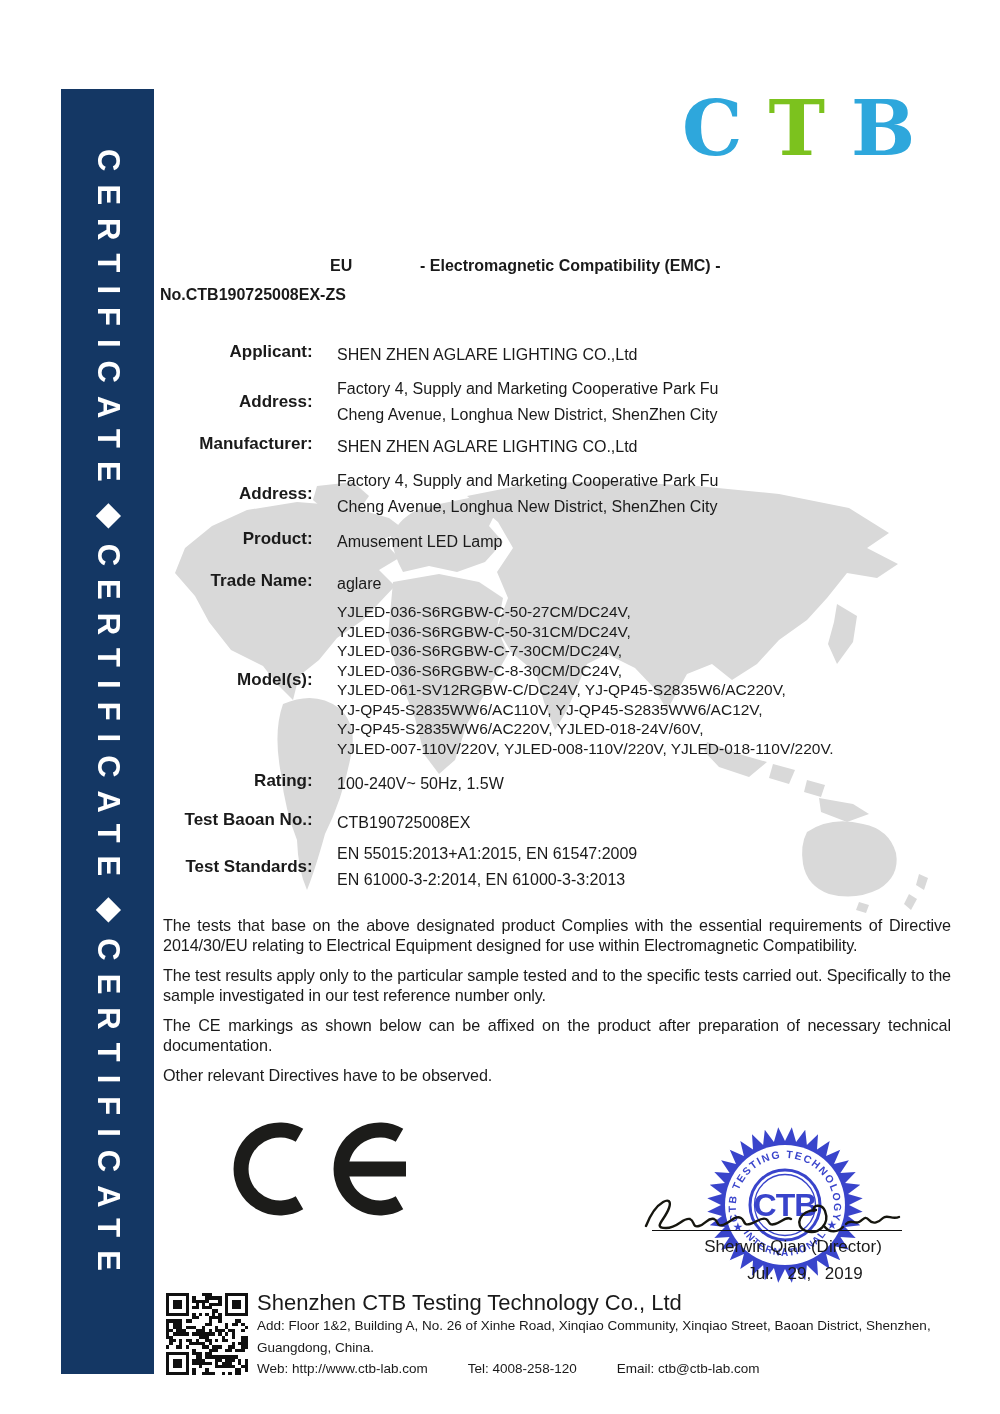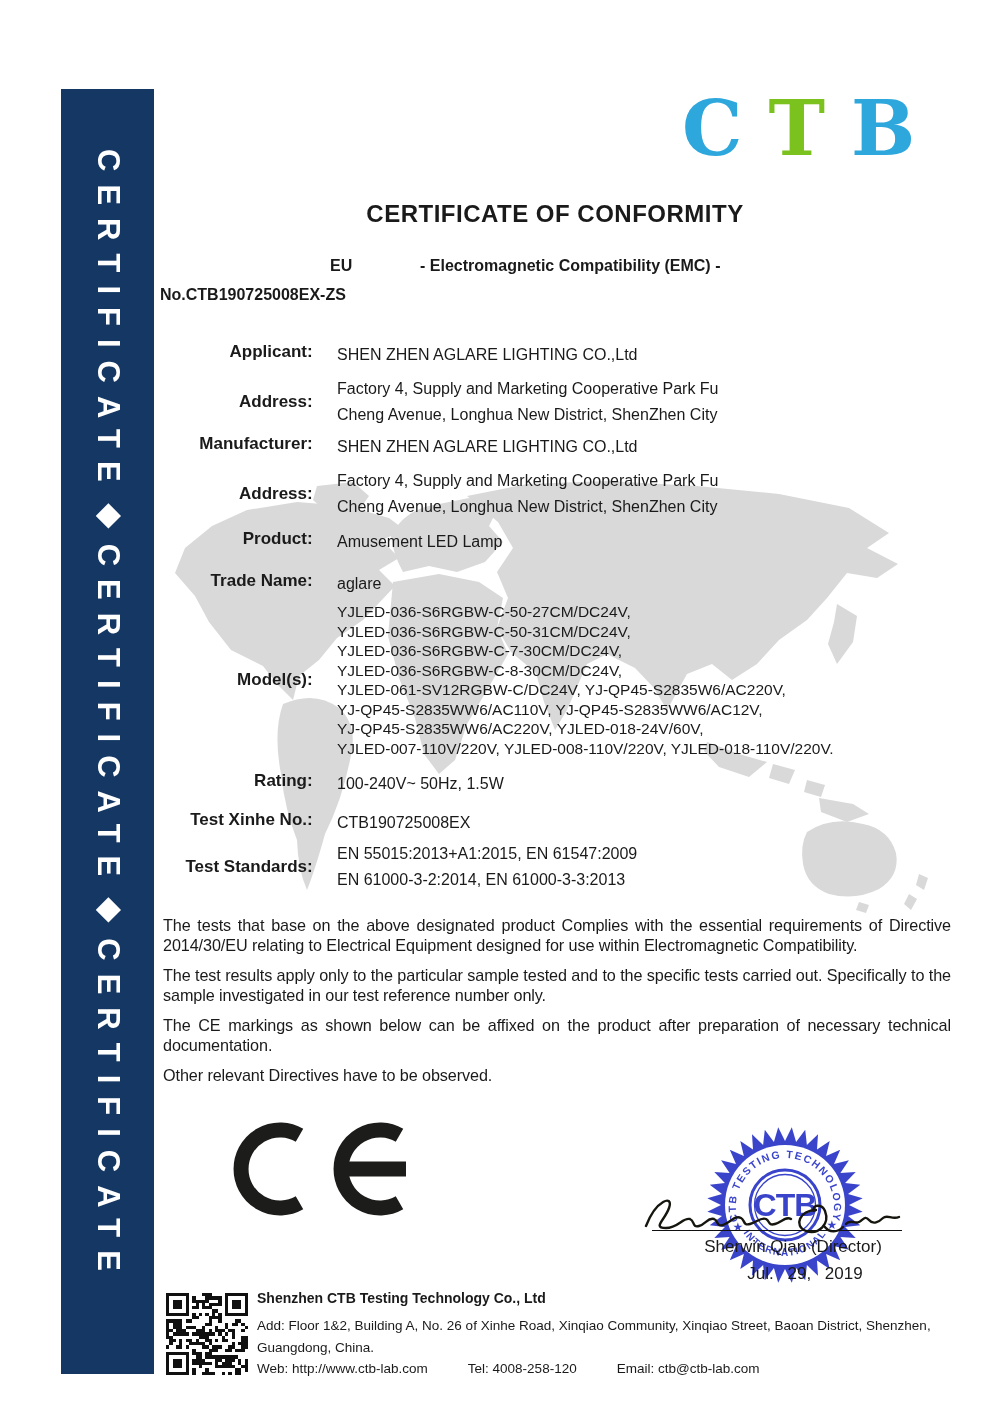--- a/index.html
+++ b/index.html
@@ -42,21 +42,21 @@
 
   .ce { left:232px; top:1122px; }
 
   .stamp { left:705px; top:1125px; opacity:0.93; }
   .sig-svg { left:638px; top:1182px; }
   .sig-line { left:652px; top:1230px; width:250px; height:0; border-top:1.6px solid #111; }
   .signer { left:660px; top:1237px; width:266px; text-align:center; font-size:17px; }
   .sig-date { left:672px; top:1264px; width:266px; text-align:center; font-size:17px; word-spacing:9px; }
 
   .qr { left:166px; top:1293px; }
-  .footer-company { left:257px; top:1290px; font-size:14px; font-weight:bold; }
+  .footer-company { left:257px; top:1290px; font-size:22px; font-weight:normal; }
   .footer-a1 { left:257px; top:1318px; font-size:13.5px; }
   .footer-a2 { left:257px; top:1340px; font-size:13.5px; }
   .footer-contacts { left:257px; top:1361px; font-size:13.5px; display:flex; gap:40px; }
 </style>
 </head>
 <body>
 
 <div class="page">
 
   <svg class="map" viewBox="0 0 784 440" aria-hidden="true">
@@ -93,21 +93,20 @@
   <div class="ribbon">
     <span class="ribbon-text">CERTIFICATE◆CERTIFICATE◆CERTIFICATE</span>
   </div>
 
   <div class="logo">
     <span style="color:#2ea7dc;">C</span><span style="color:#7cc21e;">T</span><span style="color:#2ea7dc;">B</span>
   </div>
 
   <div class="content">
 
-    <div class="abs title">CERTIFICATE OF CONFORMITY</div>
     <div class="abs region">EU</div>
     <div class="abs scheme">- Electromagnetic Compatibility (EMC) -</div>
     <div class="abs certno">No.CTB190725008EX-ZS</div>
 
     <div class="field-row" style="top:342px">
       <div class="f-label">Applicant</div>
       <div class="f-colon">:</div>
       <div class="f-value">SHEN ZHEN AGLARE LIGHTING CO.,Ltd</div>
     </div>
 
@@ -162,21 +161,21 @@
       </div>
     </div>
 
     <div class="field-row" style="top:771px">
       <div class="f-label">Rating</div>
       <div class="f-colon">:</div>
       <div class="f-value">100-240V~ 50Hz, 1.5W</div>
     </div>
 
     <div class="field-row" style="top:810px">
-      <div class="f-label">Test Xinhe No.</div>
+      <div class="f-label">Test Baoan No.</div>
       <div class="f-colon">:</div>
       <div class="f-value">CTB190725008EX</div>
     </div>
 
     <div class="field-row center" style="top:841px">
       <div class="f-label">Test Standards</div>
       <div class="f-colon">:</div>
       <div class="f-value">
         <div>EN 55015:2013+A1:2015, EN 61547:2009</div>
         <div>EN 61000-3-2:2014, EN 61000-3-3:2013</div>

